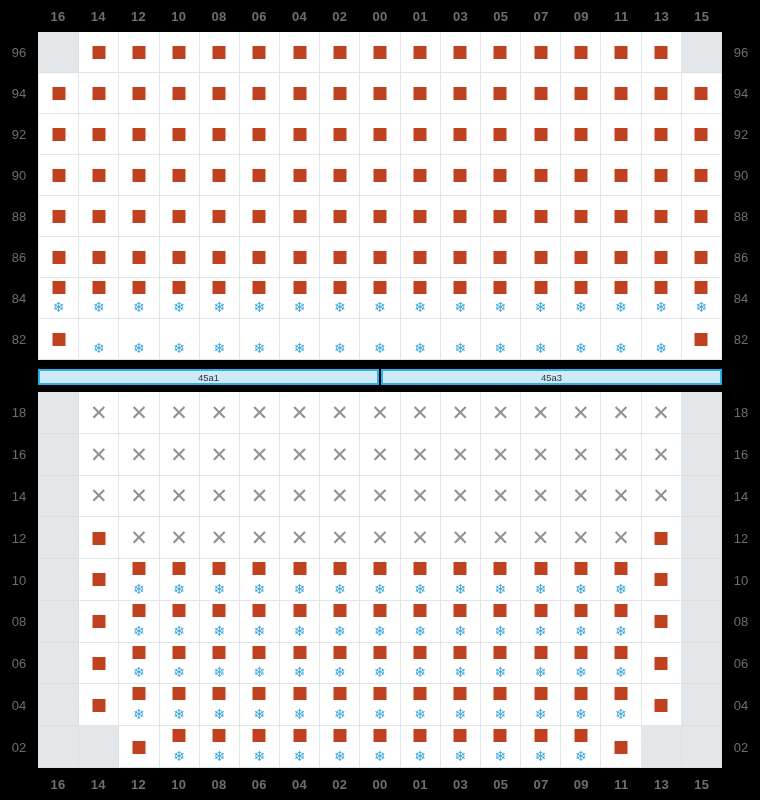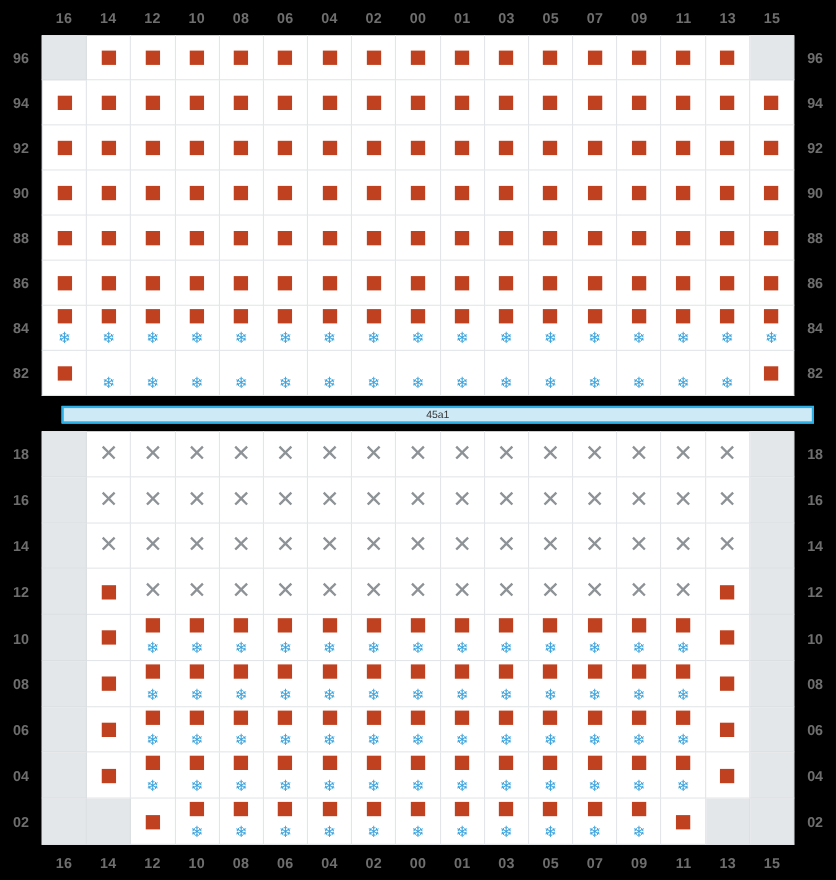--- a/index.html
+++ b/index.html
@@ -9,21 +9,21 @@
   .colhdr{position:absolute;left:0;width:760px;height:32px;display:flex;}
   .colhdr.top{top:0;}
   .colhdr.bottom{top:768px;}
   .colhdr .pad{width:38px;flex:0 0 38px;}
   .colhdr .cells{flex:1 1 auto;display:flex;}
   .colhdr .cell{flex:1 1 0;display:flex;align-items:center;justify-content:center;
     color:#6e6e6e;font-size:13px;font-weight:bold;letter-spacing:.3px;}
 
   .rowhdr{position:absolute;width:38px;display:flex;flex-direction:column;}
   .rowhdr .cell{flex:1 1 0;display:flex;align-items:center;justify-content:center;
-    color:#6e6e6e;font-size:13px;font-weight:bold;}
+    color:#6e6e6e;font-size:13px;font-weight:normal;}
 
   .grid{position:absolute;background:#ffffff;box-sizing:border-box;}
   .gridrow{display:flex;width:100%;}
   .gcell{box-sizing:border-box;border-right:1px solid #e3e6e8;border-bottom:1px solid #e3e6e8;
     position:relative;display:flex;align-items:center;justify-content:center;flex:1 1 0;}
   .gcell.first{border-left:1px solid #e3e6e8;}
   .gcell.blank{background:#e4e7ea;border-right-color:#dcdfe2;border-bottom-color:#dcdfe2;}
 
   .sq{width:13px;height:13px;background:#c0411f;position:absolute;left:50%;transform:translateX(-50%);}
   .sq.up{top:3px;}
@@ -517,22 +517,23 @@
       <div class="cell">96</div>
       <div class="cell">94</div>
       <div class="cell">92</div>
       <div class="cell">90</div>
       <div class="cell">88</div>
       <div class="cell">86</div>
       <div class="cell">84</div>
       <div class="cell">82</div>
     </div>
 
-  <div class="zonebar" id="zonebar" style="top:369px;margin-left:18px;">
+  <div class="zonebar" id="zonebar" style="top:369px;">
       <div class="zone">45a1</div>
+      <div class="zone">45a3</div>
     </div>
 
   <div class="rowhdr" id="rowhdr-lower-left" style="left:0;top:392px;height:376px;">
       <div class="cell">18</div>
       <div class="cell">16</div>
       <div class="cell">14</div>
       <div class="cell">12</div>
       <div class="cell">10</div>
       <div class="cell">08</div>
       <div class="cell">06</div>

